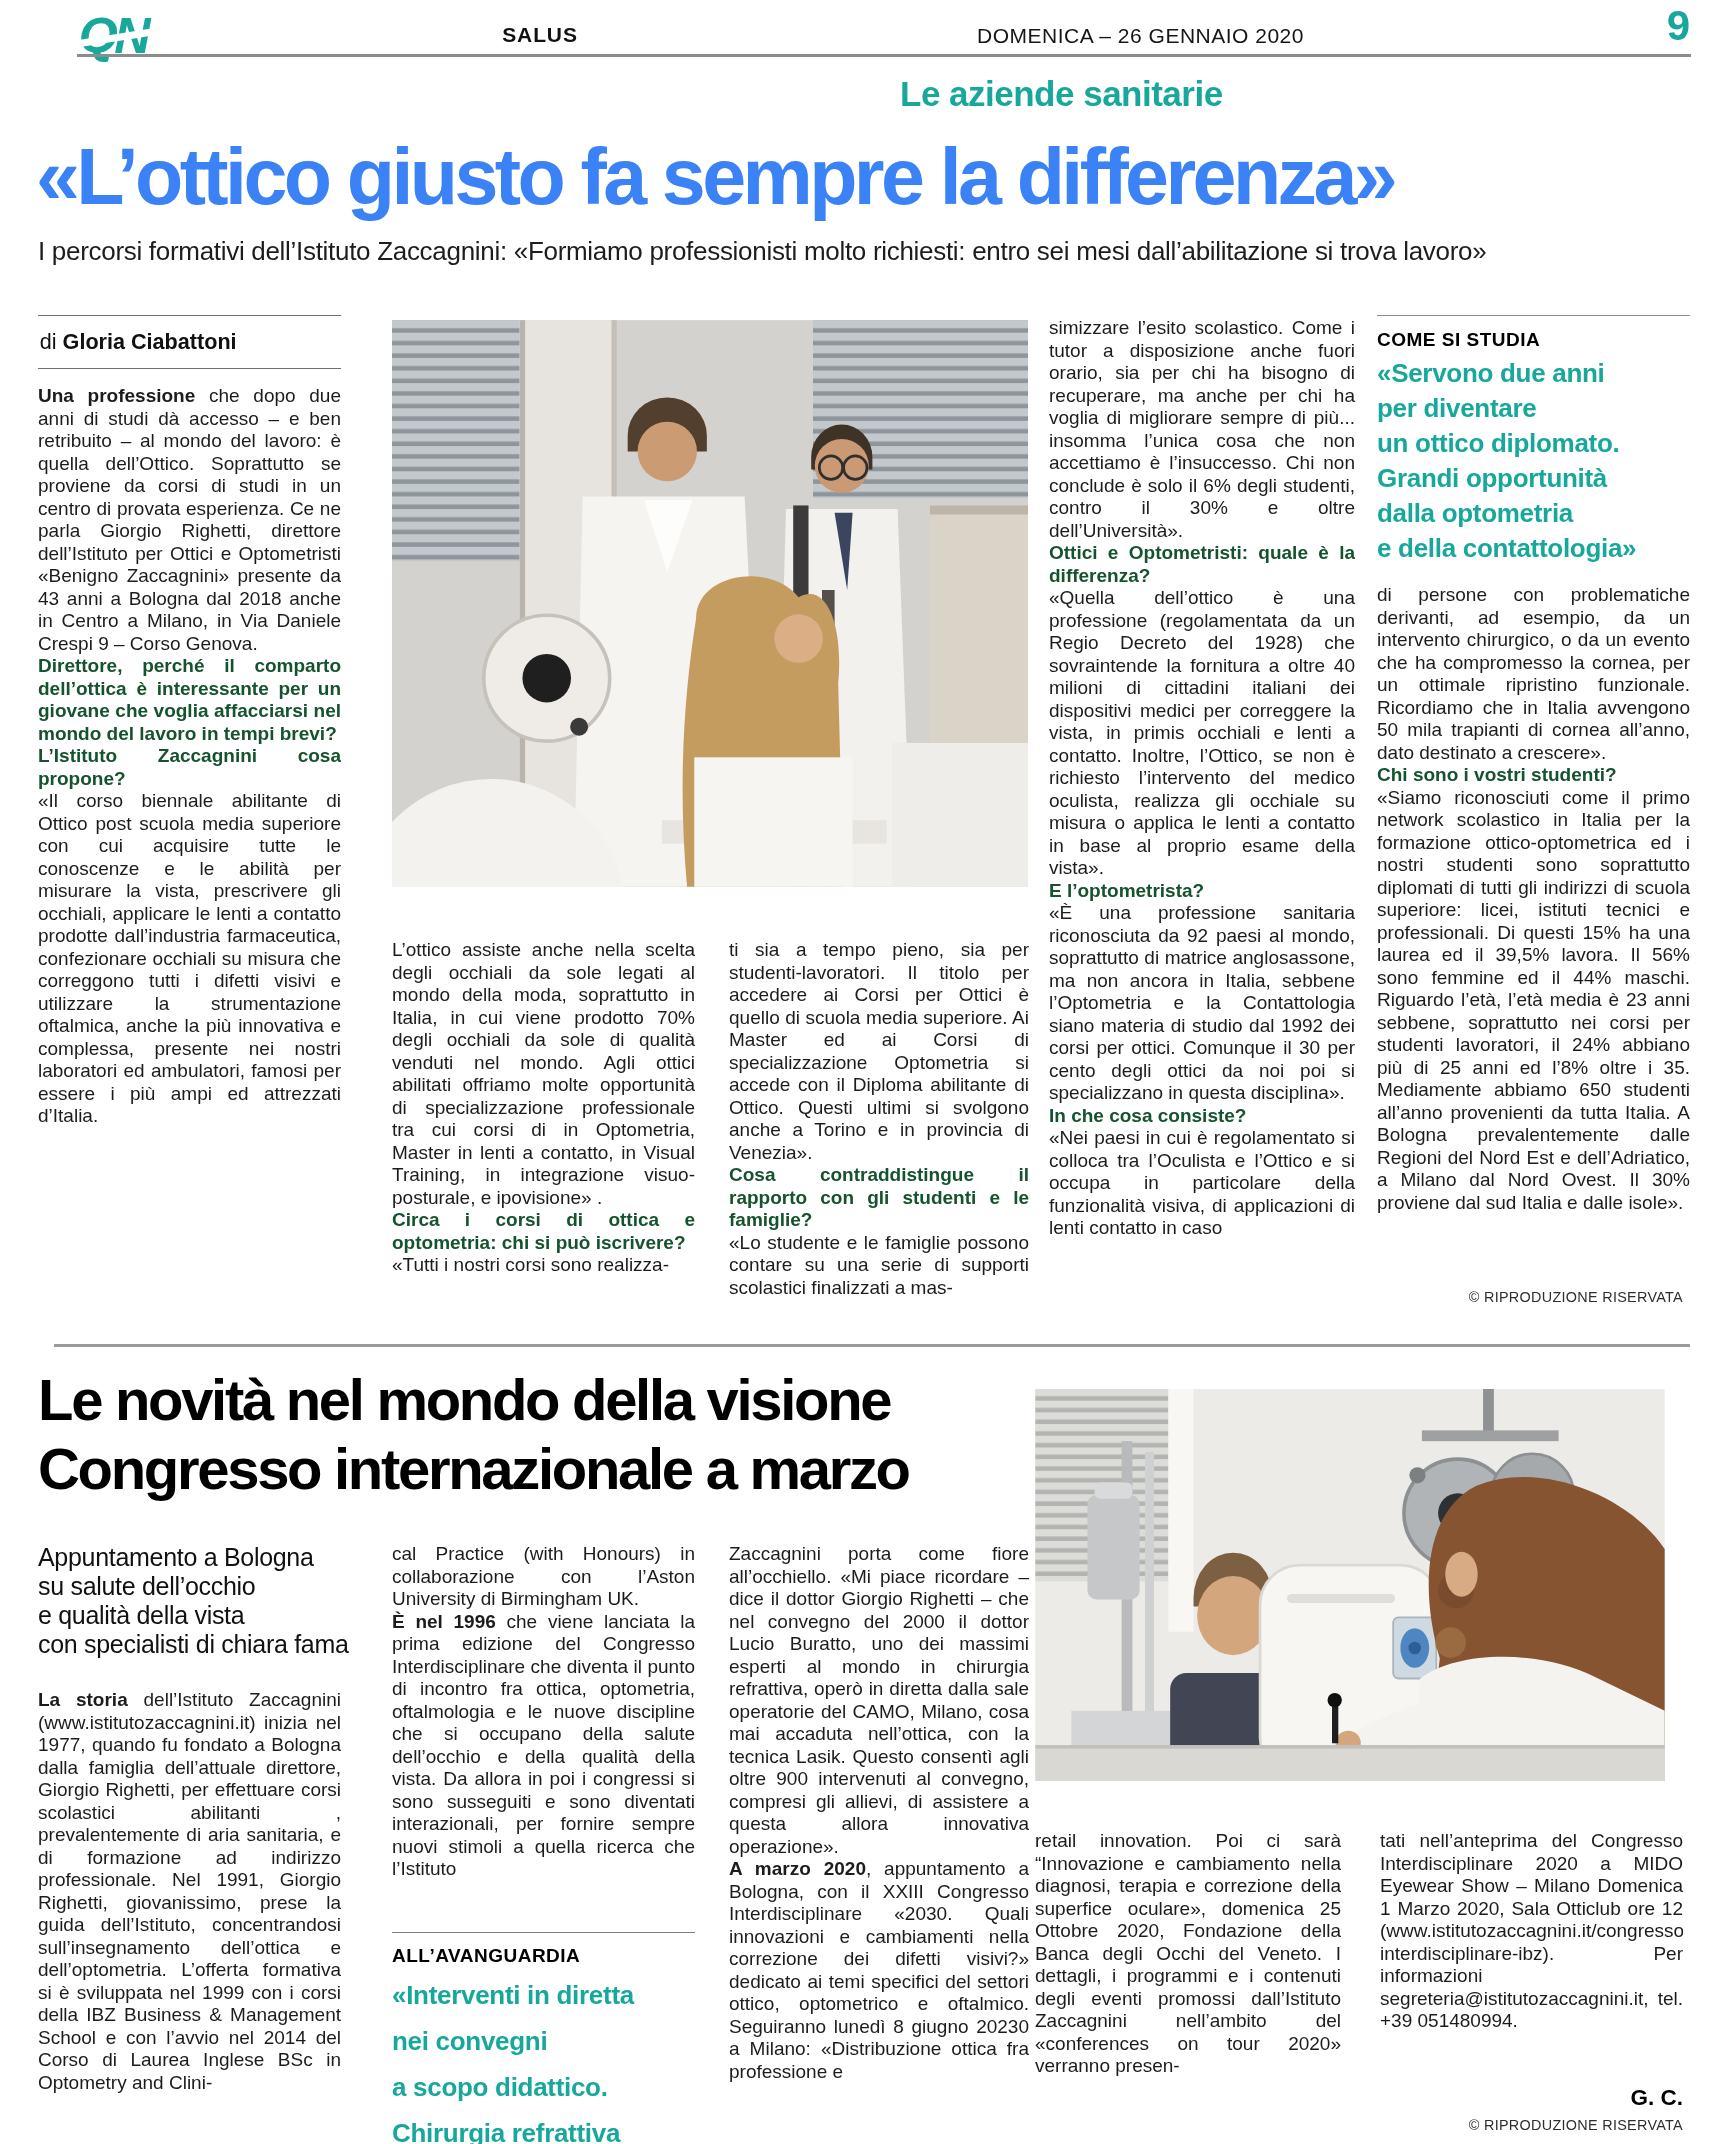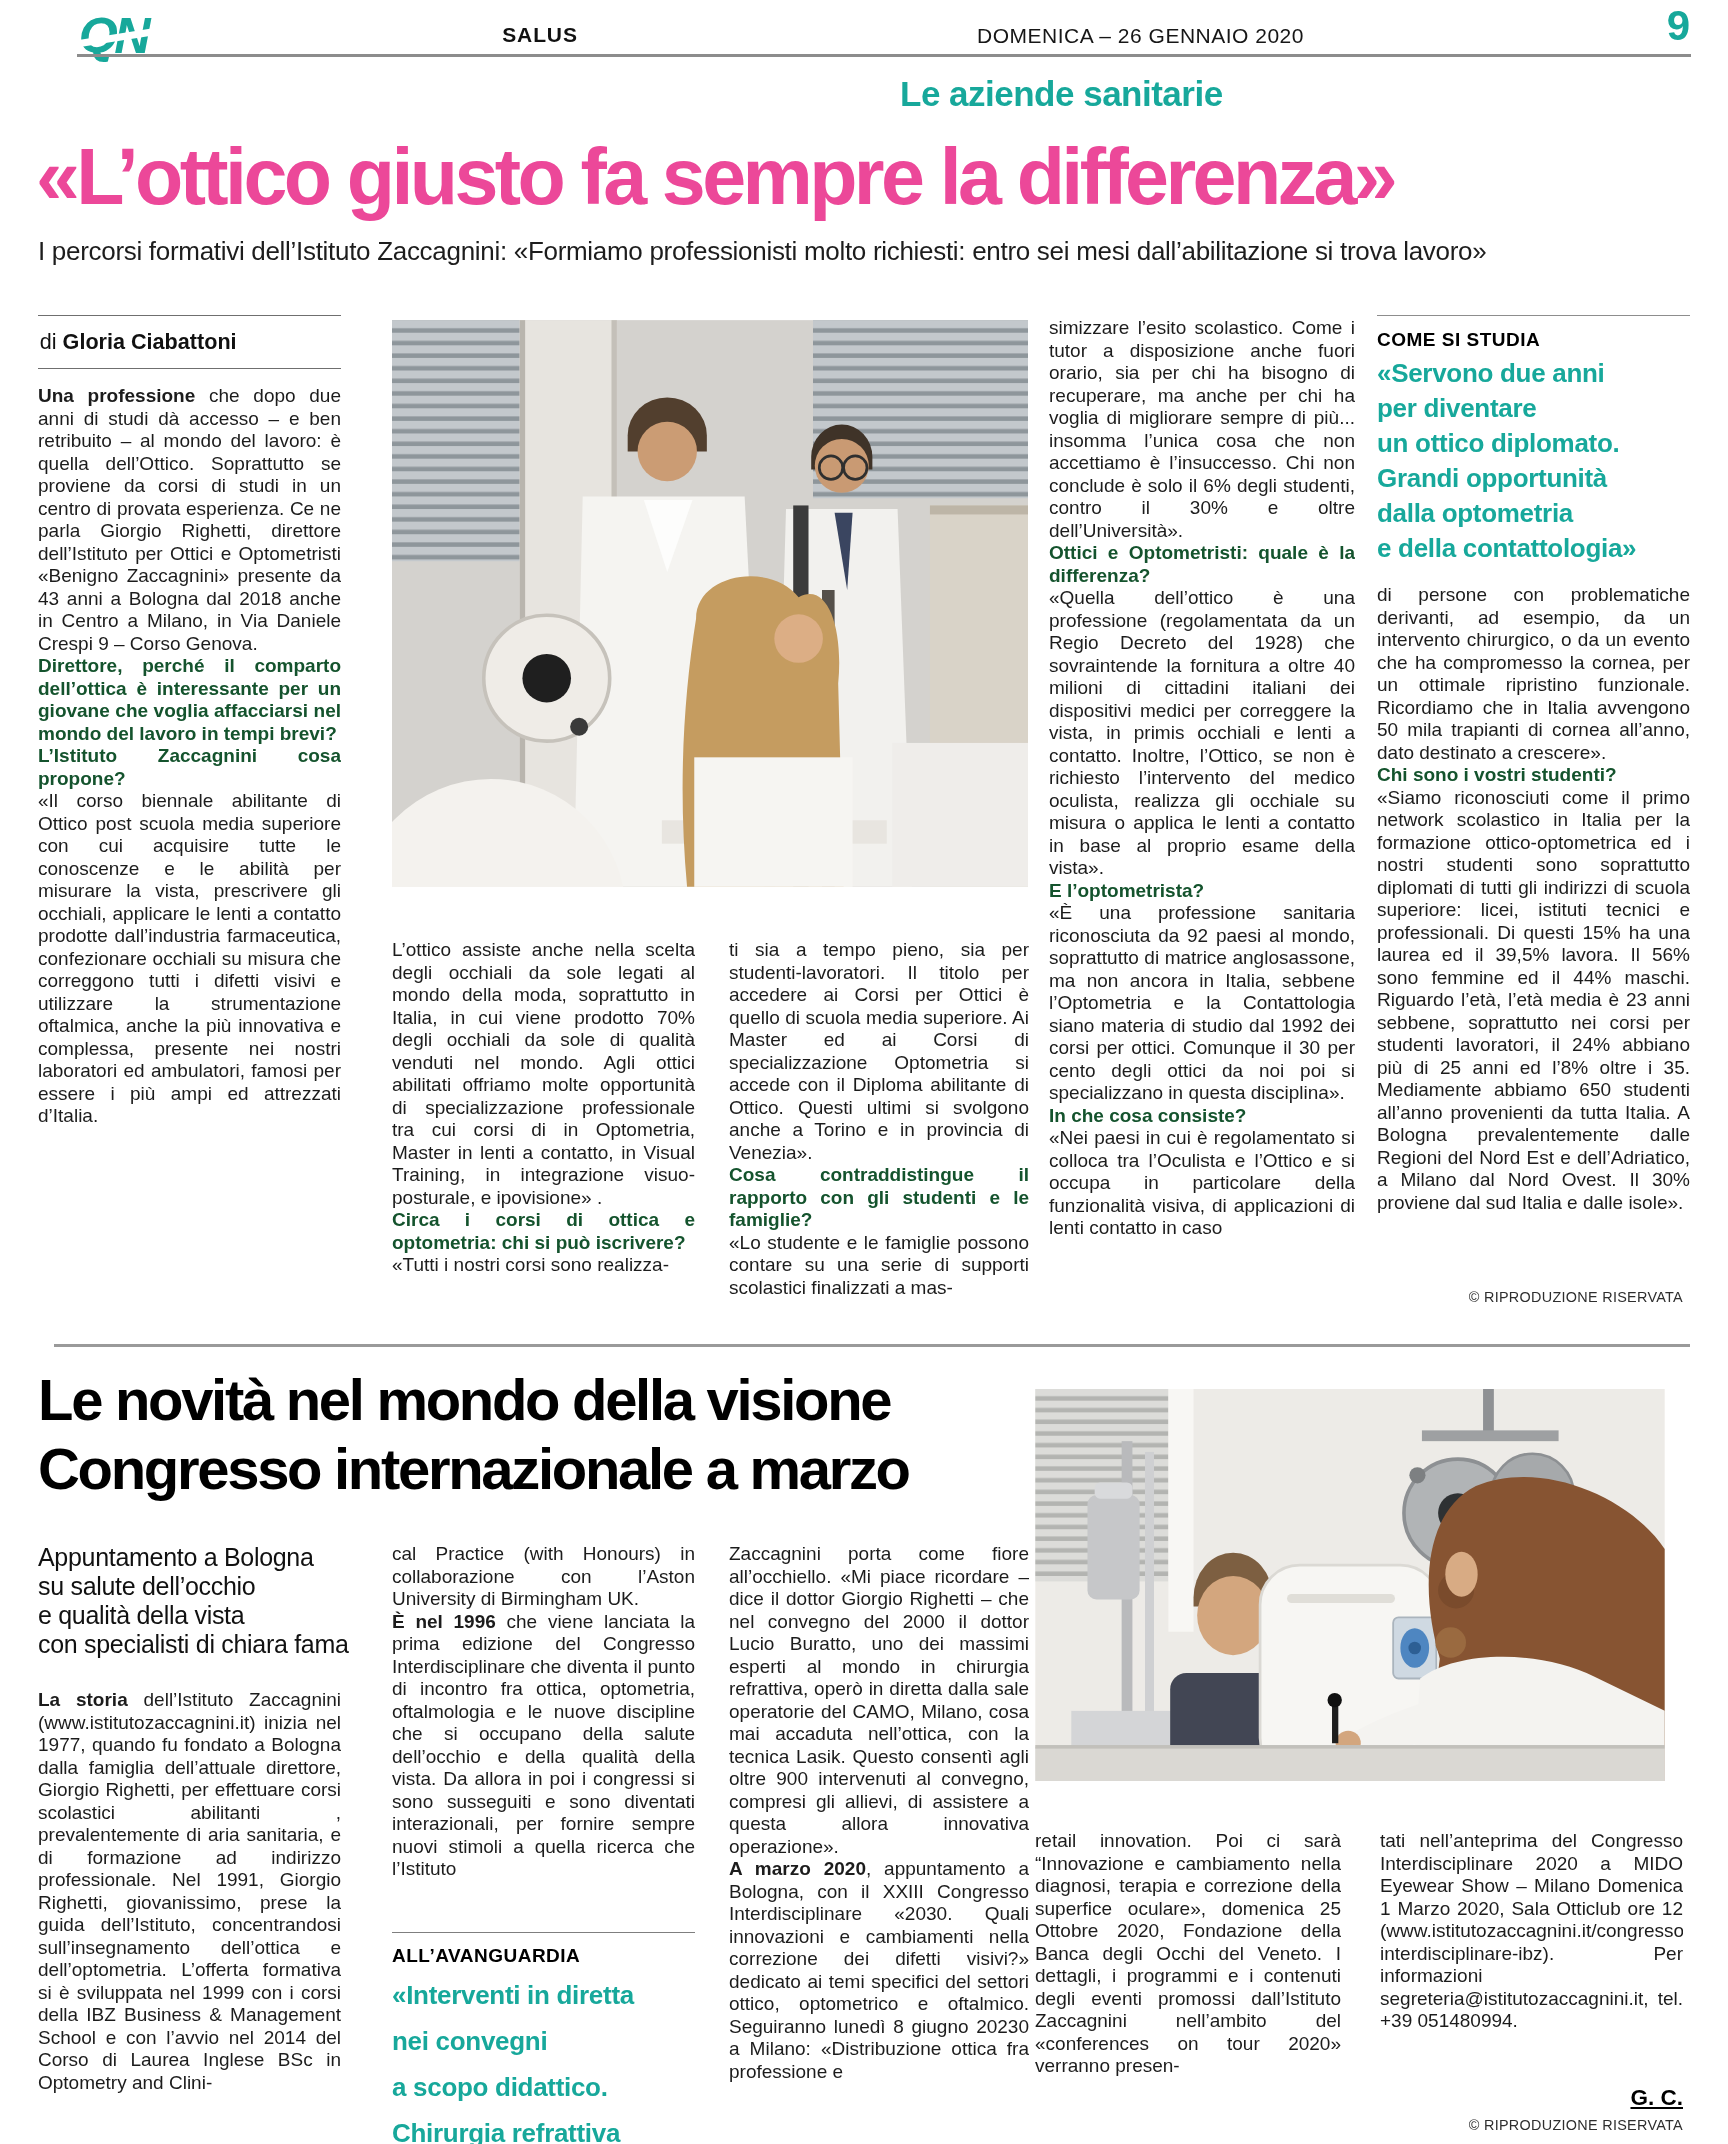--- a/index.html
+++ b/index.html
@@ -16,21 +16,21 @@
     font-size:21px; font-weight:bold; letter-spacing:0.9px; color:#111; }
   #edition-date { left:977px; top:24px; font-size:21px; letter-spacing:0.5px; color:#161616; }
   #page-number { left:1530px; top:1.8px; width:160px; text-align:right;
     font-size:42px; font-weight:bold; color:var(--teal); }
   #header-rule { left:77px; top:54px; width:1614px; height:2.7px; background:#8c8c8c; }
   #kicker { left:900px; top:74px; width:790px; text-align:left;
     font-size:35px; font-weight:bold; color:var(--teal); letter-spacing:-0.5px; }
 
   
   #headline { left:36px; top:131px; width:1656px; white-space:nowrap;
-    font-size:79px; font-weight:bold; letter-spacing:-3.6px; color:#ec4899; }
+    font-size:79px; font-weight:bold; letter-spacing:-3.6px; color:#3b82f6; }
   #subhead { left:38px; top:236px; width:1656px; font-size:26px; letter-spacing:-0.3px; color:#1d1d1d; }
 
   #byline { left:38px; top:315px; width:303px; border-top:1.8px solid #6f6f6f;
     border-bottom:1.8px solid #6f6f6f; padding:12.6px 0 13.5px 1.8px; font-size:21.6px; color:#111; }
 
   .col { overflow:hidden; }
   .body-text p { font-size:19px; line-height:22.5px; text-align:justify; color:#1c1c1c; }
   .body-text p.q { font-weight:bold; color:#14532d; }
   .body-text .lead { font-weight:bold; }
 
@@ -66,21 +66,21 @@
   #bcol3 { left:729px; top:1543px; width:300px; height:599px; }
   #bcol4 { left:1035px; top:1830px; width:306px; height:311px; }
   #bcol5 { left:1380px; top:1830px; width:303px; height:252px; }
 
   #advance-box { left:392px; top:1932px; width:303px; height:213px; background:#fff;
     border-top:1.8px solid #7f7f7f; padding-top:11.7px; }
   #advance-quote { margin-top:5.4px; font-size:26px; line-height:46px; font-weight:bold;
     color:var(--teal); white-space:pre-line; letter-spacing:-0.3px; }
 
   #signature { left:1380px; top:2085px; width:303px; text-align:right;
-    font-size:22.5px; font-weight:bold; color:#000;text-decoration:underline; }
+    font-size:22.5px; font-weight:bold; color:#000; }
   #bottom-copyright { left:1380px; top:2117px; width:303px; text-align:right;
     font-size:14.4px; color:#2e2e2e; letter-spacing:0.3px; }
 </style>
 </head>
 <body>
 
 <div class="page">
 
   <div class="abs" id="logo">
     <svg width="106" height="56" viewBox="0 0 118 62">

